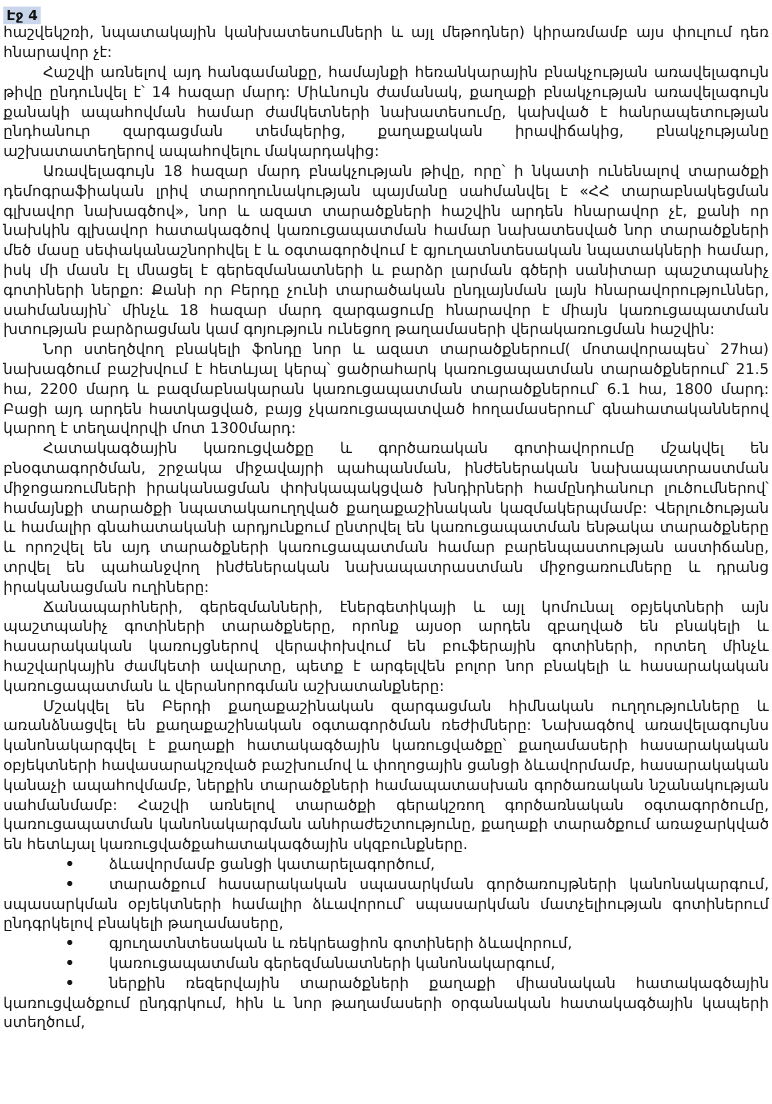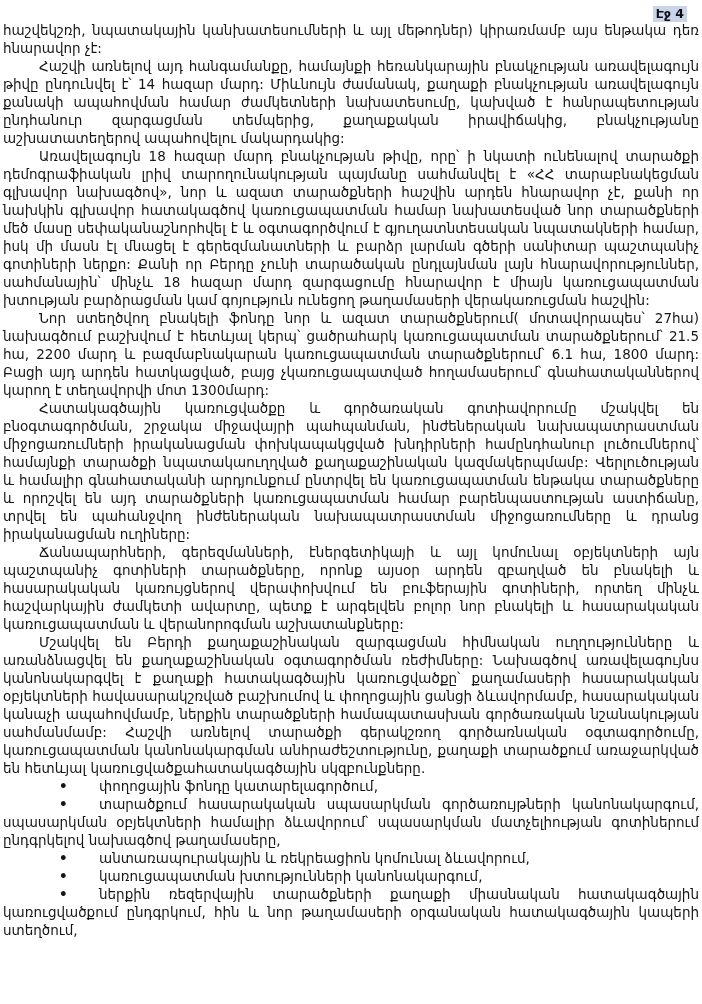--- a/index.html
+++ b/index.html
@@ -15,21 +15,20 @@
   }
   .page {
     box-sizing: border-box;
     width: 702px;
     height: 1004px;
     padding: 3px 3px 0 3px;
     background: #ffffff;
   }
   .page-header {
     height: 17px;
-    text-align: right;
     padding-right: 12px;
     margin-bottom: 1px;
   }
   .page-number {
     display: inline-block;
     font-size: 12.5px;
     font-weight: bold;
     color: #101010;
     background: #c9d5ea;
     padding: 0 3px;
@@ -62,26 +61,26 @@
   }
 </style>
 </head>
 <body>
 
 <div class="page">
   <div class="page-header">
     <span class="page-number">Էջ 4</span>
   </div>
   <div class="content" id="content">
-      <p class="para noindent">հաշվեկշռի, նպատակային կանխատեսումների և այլ մեթոդներ) կիրառմամբ այս ենթակա դեռ հնարավոր չէ:</p>
+      <p class="para noindent">հաշվեկշռի, նպատակային կանխատեսումների և այլ մեթոդներ) կիրառմամբ այս փուլում դեռ հնարավոր չէ:</p>
       <p class="para indent">Հաշվի առնելով այդ հանգամանքը, համայնքի հեռանկարային բնակչության առավելագույն թիվը ընդունվել է՝ 14 հազար մարդ: Միևնույն ժամանակ, քաղաքի բնակչության առավելագույն քանակի ապահովման համար ժամկետների նախատեսումը, կախված է հանրապետության ընդհանուր զարգացման տեմպերից, քաղաքական իրավիճակից, բնակչությանը աշխատատեղերով ապահովելու մակարդակից:</p>
       <p class="para indent">Առավելագույն 18 հազար մարդ բնակչության թիվը, որը՝ ի նկատի ունենալով տարածքի դեմոգրաֆիական լրիվ տարողունակության պայմանը սահմանվել է «ՀՀ տարաբնակեցման գլխավոր նախագծով», նոր և ազատ տարածքների հաշվին արդեն հնարավոր չէ, քանի որ նախկին գլխավոր հատակագծով կառուցապատման համար նախատեսված նոր տարածքների մեծ մասը սեփականաշնորհվել է և օգտագործվում է գյուղատնտեսական նպատակների համար, իսկ մի մասն էլ մնացել է գերեզմանատների և բարձր լարման գծերի սանիտար պաշտպանիչ գոտիների ներքո: Քանի որ Բերդը չունի տարածական ընդլայնման լայն հնարավորություններ, սահմանային՝ մինչև 18 հազար մարդ զարգացումը հնարավոր է միայն կառուցապատման խտության բարձրացման կամ գոյություն ունեցող թաղամասերի վերակառուցման հաշվին:</p>
       <p class="para indent">Նոր ստեղծվող բնակելի ֆոնդը նոր և ազատ տարածքներում( մոտավորապես՝ 27հա) նախագծում բաշխվում է հետևյալ կերպ՝ ցածրահարկ կառուցապատման տարածքներում՝ 21.5 հա, 2200 մարդ և բազմաբնակարան կառուցապատման տարածքներում՝ 6.1 հա, 1800 մարդ: Բացի այդ արդեն հատկացված, բայց չկառուցապատված հողամասերում՝ գնահատականներով կարող է տեղավորվի մոտ 1300մարդ:</p>
       <p class="para indent">Հատակագծային կառուցվածքը և գործառական գոտիավորումը մշակվել են բնօգտագործման, շրջակա միջավայրի պահպանման, ինժեներական նախապատրաստման միջոցառումների իրականացման փոխկապակցված խնդիրների համընդհանուր լուծումներով՝ համայնքի տարածքի նպատակաուղղված քաղաքաշինական կազմակերպմամբ: Վերլուծության և համալիր գնահատականի արդյունքում ընտրվել են կառուցապատման ենթակա տարածքները և որոշվել են այդ տարածքների կառուցապատման համար բարենպաստության աստիճանը, տրվել են պահանջվող ինժեներական նախապատրաստման միջոցառումները և դրանց իրականացման ուղիները:</p>
       <p class="para indent">Ճանապարհների, գերեզմանների, էներգետիկայի և այլ կոմունալ օբյեկտների այն պաշտպանիչ գոտիների տարածքները, որոնք այսօր արդեն զբաղված են բնակելի և հասարակական կառույցներով վերափոխվում են բուֆերային գոտիների, որտեղ մինչև հաշվարկային ժամկետի ավարտը, պետք է արգելվեն բոլոր նոր բնակելի և հասարակական կառուցապատման և վերանորոգման աշխատանքները:</p>
       <p class="para indent">Մշակվել են Բերդի քաղաքաշինական զարգացման հիմնական ուղղությունները և առանձնացվել են քաղաքաշինական օգտագործման ռեժիմները: Նախագծով առավելագույնս կանոնակարգվել է քաղաքի հատակագծային կառուցվածքը՝ քաղամասերի հասարակական օբյեկտների հավասարակշռված բաշխումով և փողոցային ցանցի ձևավորմամբ, հասարակական կանաչի ապահովմամբ, ներքին տարածքների համապատասխան գործառական նշանակության սահմանմամբ: Հաշվի առնելով տարածքի գերակշռող գործառնական օգտագործումը, կառուցապատման կանոնակարգման անհրաժեշտությունը, քաղաքի տարածքում առաջարկված են հետևյալ կառուցվածքահատակագծային սկզբունքները.</p>
-      <p class="para bullet"><span class="bullet-glyph">•</span><span>փողոցային ֆոնդը կատարելագործում,</span></p>
-      <p class="para bullet"><span class="bullet-glyph">•</span><span>տարածքում հասարակական սպասարկման գործառույթների կանոնակարգում, սպասարկման օբյեկտների համալիր ձևավորում՝ սպասարկման մատչելիության գոտիներում ընդգրկելով նախագծով թաղամասերը,</span></p>
-      <p class="para bullet"><span class="bullet-glyph">•</span><span>անտառապուրակային և ռեկրեացիոն կոմունալ ձևավորում,</span></p>
-      <p class="para bullet"><span class="bullet-glyph">•</span><span>կառուցապատման խտությունների կանոնակարգում,</span></p>
+      <p class="para bullet"><span class="bullet-glyph">•</span><span>ձևավորմամբ ցանցի կատարելագործում,</span></p>
+      <p class="para bullet"><span class="bullet-glyph">•</span><span>տարածքում հասարակական սպասարկման գործառույթների կանոնակարգում, սպասարկման օբյեկտների համալիր ձևավորում՝ սպասարկման մատչելիության գոտիներում ընդգրկելով բնակելի թաղամասերը,</span></p>
+      <p class="para bullet"><span class="bullet-glyph">•</span><span>գյուղատնտեսական և ռեկրեացիոն գոտիների ձևավորում,</span></p>
+      <p class="para bullet"><span class="bullet-glyph">•</span><span>կառուցապատման գերեզմանատների կանոնակարգում,</span></p>
       <p class="para bullet"><span class="bullet-glyph">•</span><span>ներքին ռեզերվային տարածքների քաղաքի միասնական հատակագծային կառուցվածքում ընդգրկում, հին և նոր թաղամասերի օրգանական հատակագծային կապերի ստեղծում,</span></p>
     </div>
 </div>
 
 </body></html>

